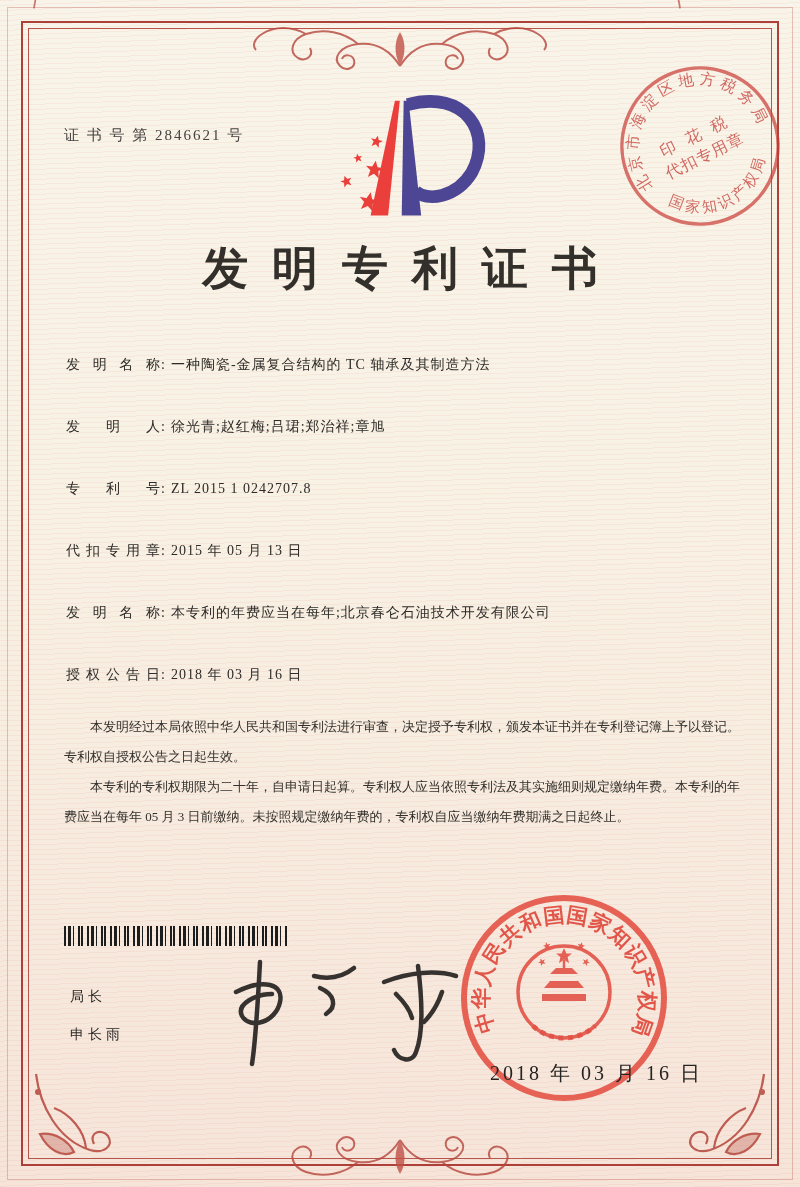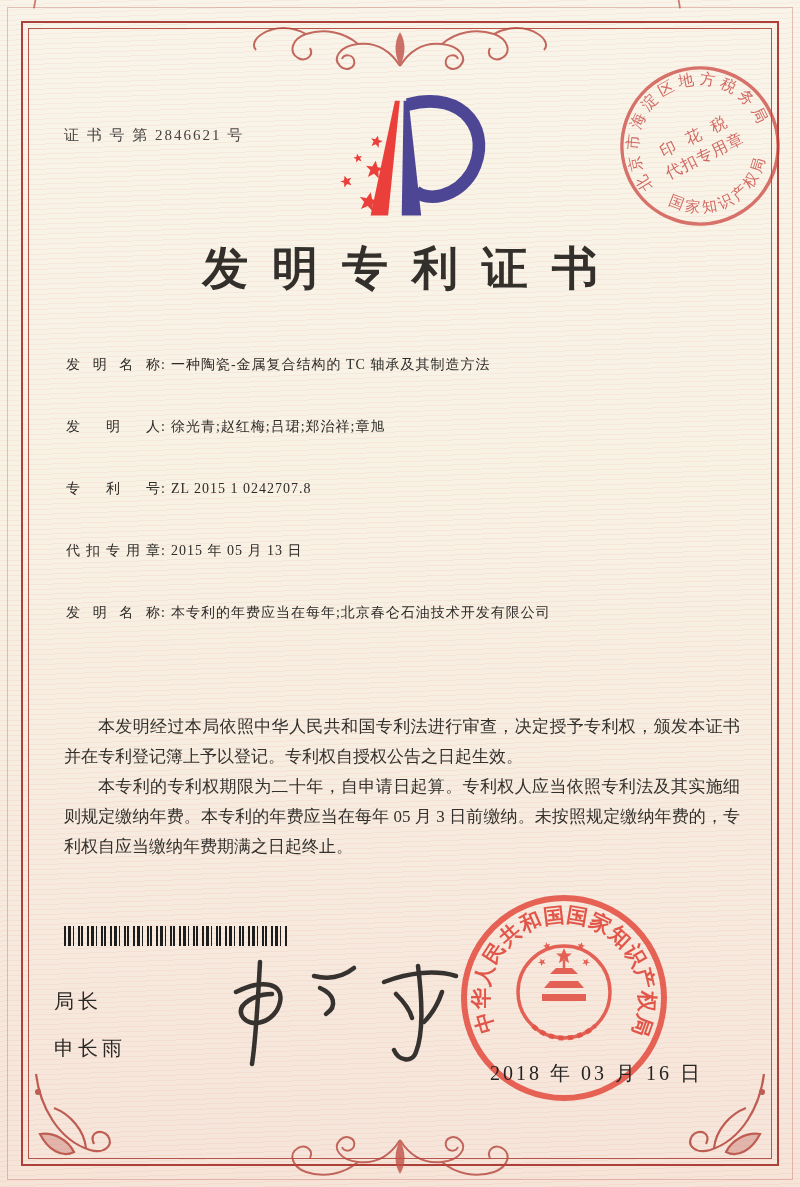--- a/index.html
+++ b/index.html
@@ -24,32 +24,32 @@
   .stamp { position:absolute; left:608px; top:54px; transform:rotate(-26deg); opacity:.88; }
   .title { position:absolute; left:0; right:0; top:238px; text-align:center;
            font-size:46px; font-weight:600; color:#33302c; letter-spacing:.52em; text-indent:.52em; }
   
   .fields { position:absolute; left:66px; top:352px; right:56px; display:flex; flex-direction:column; gap:37px; }
   .field-row { font-size:14px; line-height:25px; white-space:nowrap; }
   .flabel { display:inline-block; width:94px; text-align:justify; text-align-last:justify; vertical-align:top; }
   .fcolon { display:inline-block; margin:0 6px 0 1px; }
   .fvalue { letter-spacing:1px; }
   
-  .paras { position:absolute; left:64px; top:712px; width:676px; font-size:17px; line-height:30px; color:#33302c; }
+  .paras { position:absolute; left:64px; top:712px; width:676px; font-size:13px; line-height:30px; color:#33302c; }
   .paras p { text-indent:2em; text-align:justify; }
   
   .barcode { position:absolute; left:64px; top:926px; width:224px; height:20px;
     background:repeating-linear-gradient(90deg,
       #1d1d1d 0 2px, transparent 2px 4px,
       #1d1d1d 4px 7px, transparent 7px 9px,
       #1d1d1d 9px 10px, transparent 10px 14px,
       #1d1d1d 14px 16px, transparent 16px 17px,
       #1d1d1d 17px 19px, transparent 19px 23px);
   }
-  .director { position:absolute; left:54px; top:988px; font-size:20px; letter-spacing:4px; color:#2b2926;font-family:Liberation Serif, serif; }
+  .director { position:absolute; left:70px; top:988px; font-size:14px; letter-spacing:4px; color:#2b2926;font-family:Liberation Serif, serif; }
   .director div { margin-bottom:20px; }
   .signature { position:absolute; left:198px; top:952px; }
   .office-seal { position:absolute; left:452px; top:886px; opacity:.9; }
   .issue-date { position:absolute; left:490px; top:1060px; font-size:20px; letter-spacing:3px; color:#262422; }
   svg text { font-family:"Liberation Serif","DejaVu Serif",serif; }
 </style>
 </head>
 <body>
 
 <div class="page">
@@ -160,20 +160,23 @@
       <span class="flabel">发明人</span><span class="fcolon">:</span><span class="fvalue">徐光青;赵红梅;吕珺;郑治祥;章旭</span>
     </div>
     <div class="field-row">
       <span class="flabel">专利号</span><span class="fcolon">:</span><span class="fvalue">ZL 2015 1 0242707.8</span>
     </div>
     <div class="field-row">
       <span class="flabel">代扣专用章</span><span class="fcolon">:</span><span class="fvalue">2015 年 05 月 13 日</span>
     </div>
     <div class="field-row">
       <span class="flabel">发明名称</span><span class="fcolon">:</span><span class="fvalue">本专利的年费应当在每年;北京春仑石油技术开发有限公司</span>
+    </div>
+    <div class="field-row">
+      <span class="flabel">授权公告日</span><span class="fcolon">:</span><span class="fvalue">2018 年 03 月 16 日</span>
     </div>
   </div>
 
   <div class="paras">
     <p>本发明经过本局依照中华人民共和国专利法进行审查，决定授予专利权，颁发本证书并在专利登记簿上予以登记。专利权自授权公告之日起生效。</p>
     <p>本专利的专利权期限为二十年，自申请日起算。专利权人应当依照专利法及其实施细则规定缴纳年费。本专利的年费应当在每年 05 月 3 日前缴纳。未按照规定缴纳年费的，专利权自应当缴纳年费期满之日起终止。</p>
   </div>
 
   <div class="barcode"></div>
 

